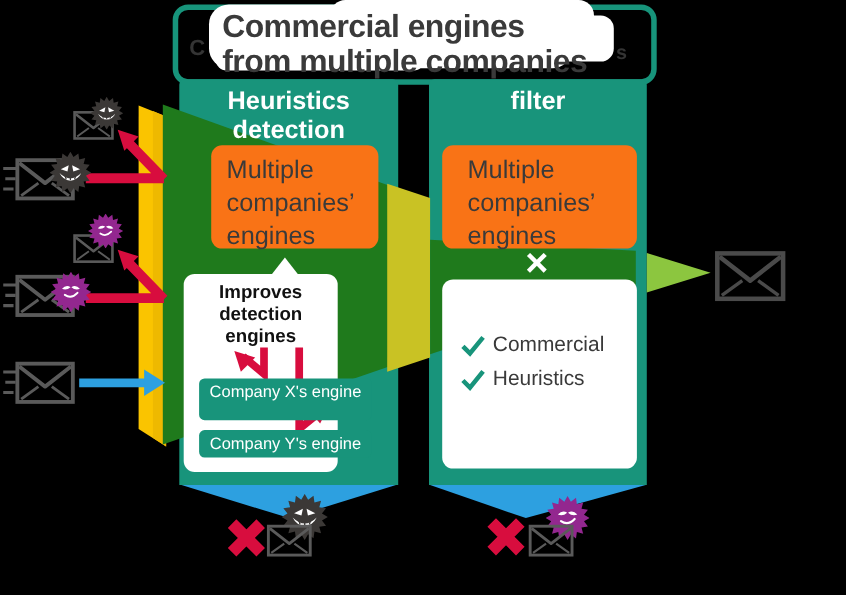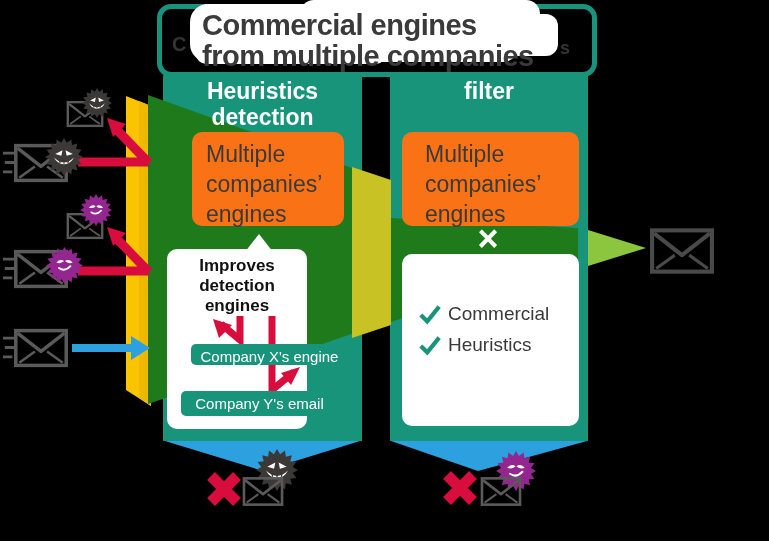--- a/index.html
+++ b/index.html
@@ -136,22 +136,22 @@
       <span class="check-label">Heuristics</span>
     </div>
   </div>
 
   <svg class="abs" style="left:0;top:0;" width="769" height="541">
     <path d="M240,316 L240,340 L221,324" stroke="#D80D3E" stroke-width="7" fill="none"></path>
     <polygon points="213,319 232,325 219,338" fill="#D80D3E"></polygon>
     <path d="M272,316 L272,390 L294,372" stroke="#D80D3E" stroke-width="7" fill="none"></path>
     <polygon points="300,367 291,385 281,373" fill="#D80D3E"></polygon>
   </svg>
-  <div class="abs pill" style="left:191px;top:344px;width:157px;height:21px;">Company X's engine</div>
-  <div class="abs pill" style="left:181px;top:391px;width:157px;height:25px;">Company Y's email</div>
+  <div class="abs pill" style="left:181px;top:344px;width:157px;height:38px;">Company X's engine</div>
+  <div class="abs pill" style="left:181px;top:391px;width:157px;height:25px;">Company Y's engine</div>
 
   <svg class="abs" style="left:0;top:0;" width="769" height="541">
     <path d="M78,162 H149 M149,163 L116,129" stroke="#D80D3E" stroke-width="9" fill="none"></path>
     <polygon points="107,118 126,124 113,137" fill="#D80D3E"></polygon>
     <path d="M78,271 H149 M149,272 L116,238" stroke="#D80D3E" stroke-width="9" fill="none"></path>
     <polygon points="107,227 126,233 113,246" fill="#D80D3E"></polygon>
     <path d="M72,348 H132" stroke="#2DA0E0" stroke-width="8" fill="none"></path>
     <polygon points="150,348 131,336 131,360" fill="#2DA0E0"></polygon>
   </svg>
 

